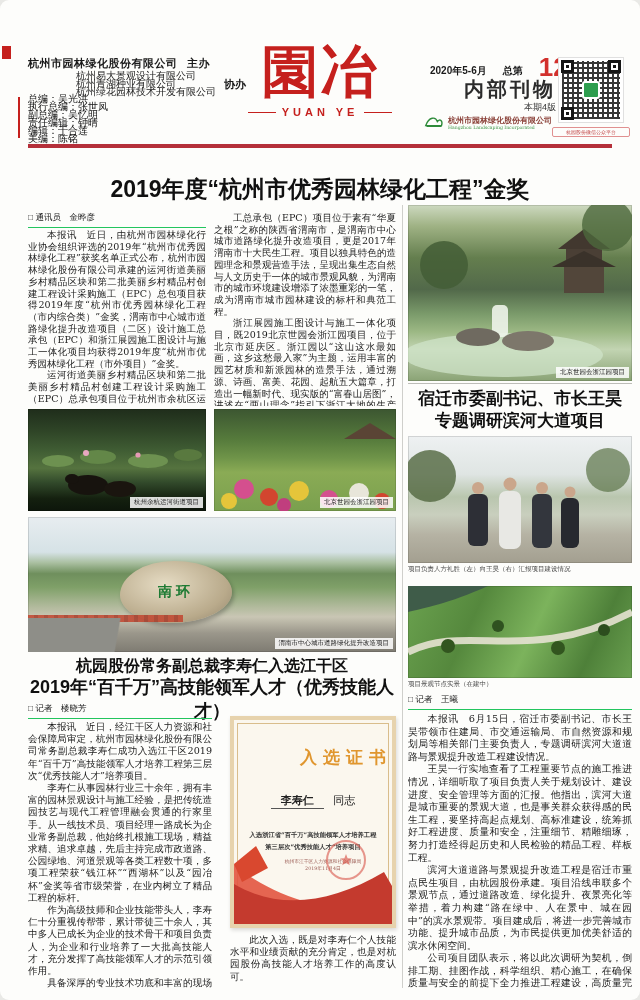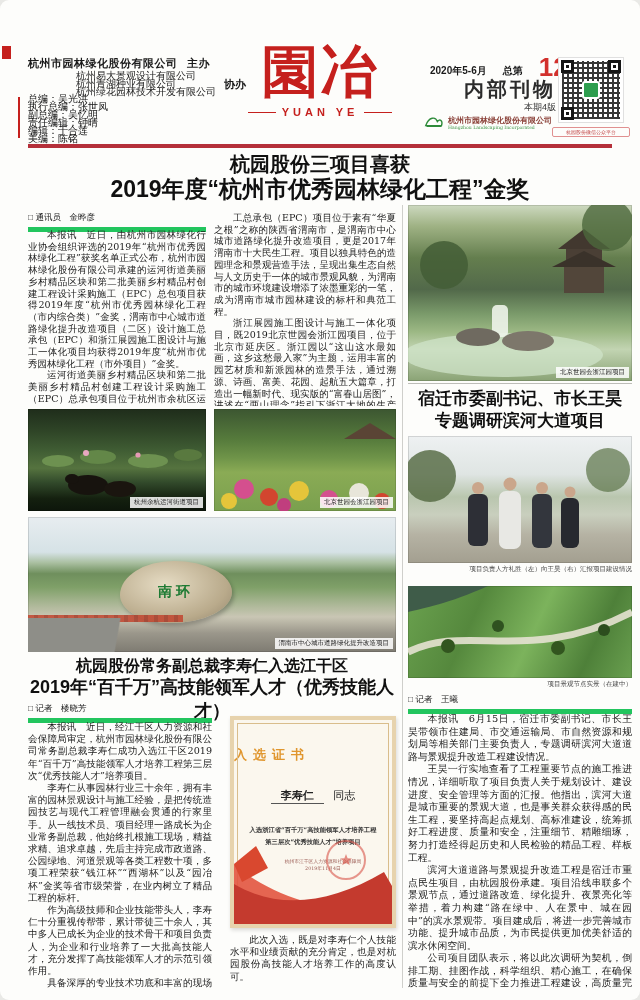--- a/index.html
+++ b/index.html
@@ -39,21 +39,21 @@
   .qm.tl{left:2px;top:2px}.qm.tr{right:2px;top:2px}.qm.bl{left:2px;bottom:2px}
   .qc{position:absolute;left:50%;top:50%;transform:translate(-50%,-50%);width:14px;height:14px;
       background:#2e9e4f;border:2px solid #fff;border-radius:3px;}
   .qr-label{left:552px;top:127px;width:78px;box-sizing:border-box;border:1px solid #e09090;border-radius:2px;
       color:#c04040;font-size:5px;line-height:8px;text-align:center;}
   .red-rule{left:28px;top:144px;width:584px;height:4px;border-top:1.5px solid #b5303a;border-bottom:3px solid #b5303a;box-sizing:border-box;}
 
   
   .h1a{left:28px;top:153px;width:584px;text-align:center;font-weight:bold;font-size:20px;line-height:23px;color:#101010;}
   .h1b{left:28px;top:176px;width:584px;text-align:center;font-weight:bold;font-size:23px;line-height:27px;color:#101010;}
-  .byline{font-size:8.5px;color:#222;border-bottom:5px solid #22c55e;padding-bottom:3px;}
+  .byline{font-size:8.5px;color:#222;border-bottom:1px solid #22c55e;padding-bottom:3px;}
   .byline1{left:28px;top:212px;width:178px;}
   .body-col{font-size:9.5px;line-height:11.7px;text-align:justify;overflow:hidden;}
   .body-col p{margin:0;text-indent:2em;}
   .a1c1{left:28px;top:229px;width:178px;height:177px;}
   .a1c2{left:214px;top:212px;width:182px;height:194px;}
   .vrule{left:402px;top:205px;width:1px;height:783px;background:#cfcfcb;}
 
   
   .photo{position:absolute;overflow:hidden;box-shadow:0 0 0 1px rgba(0,0,0,.12) inset;}
   .pcap{position:absolute;right:3px;bottom:3px;background:rgba(255,255,255,.85);font-size:6.5px;
@@ -72,42 +72,42 @@
     box-shadow:2px 3px 4px rgba(0,0,0,.25);}
   .stone span{color:#1e7a33;font-weight:bold;font-size:14px;letter-spacing:4px;}
   .flower-strip{position:absolute;left:0;top:98px;width:42%;height:7px;opacity:.85;
     background:repeating-linear-gradient(90deg,#c2452f 0 6px,#a73c2a 6px 10px);}
   .road-wedge{position:absolute;left:0;bottom:0;width:40%;height:34px;
     background:linear-gradient(100deg,#8e8e88 60%,transparent 61%);}
   .photoC{left:408px;top:436px;width:224px;height:127px;
     background:linear-gradient(180deg,#eef1f2 0%,#dfe5e3 30%,#b9c6ae 48%,#c9cfbe 62%,#b5b2a3 78%,#a39f90 100%);}
   .photoD{left:408px;top:586px;width:224px;height:92px;
     background:linear-gradient(115deg,#6ba24f 0%,#55883d 30%,#7cb35c 55%,#4e8039 80%,#6aa050 100%);}
-  .figcap{text-align:right;font-size:6.5px;color:#444;}
+  .figcap{text-align:left;font-size:6.5px;color:#444;}
   .capC{left:408px;top:565px;width:224px;}
   .capD{left:408px;top:680px;width:224px;}
 
   
   .hr3{left:408px;top:383px;width:224px;height:1px;background:#bdbdb8;}
   .h3{left:408px;top:388px;width:224px;text-align:center;font-weight:bold;font-size:17px;line-height:22px;color:#101010;}
   .byline3{left:408px;top:694px;width:224px;}
   .a3body{left:408px;top:713px;width:224px;height:275px;font-size:9.8px;line-height:12.6px;}
 
   
   .h2a{left:28px;top:656px;width:368px;text-align:center;font-weight:bold;font-size:16px;line-height:19px;color:#101010;}
   .h2b{left:28px;top:675px;width:368px;text-align:center;font-weight:bold;font-size:18px;line-height:24px;color:#101010;}
   .byline2{left:28px;top:703px;width:184px;}
   .a2c1{left:28px;top:721px;width:184px;height:267px;font-size:9.6px;line-height:12.2px;}
   .a2c2{left:230px;top:934px;width:166px;height:54px;font-size:9.6px;line-height:12.2px;}
 
   
   .cert{left:230px;top:716px;width:166px;height:212px;box-sizing:border-box;background:#fbf7ee;
     border:4px solid #e7d3ad;outline:1px solid #d9bd8c;outline-offset:-8px;overflow:hidden;
     box-shadow:1px 2px 4px rgba(0,0,0,.15);}
-  .cert-title{margin-top:26px;text-align:left;font-weight:bold;font-size:13px;letter-spacing:6px;color:#e0962e;}
+  .cert-title{margin-top:26px;text-align:right;font-weight:bold;font-size:17px;letter-spacing:6px;color:#e0962e;}
   .cert-name-row{margin-top:24px;text-align:center;font-size:11px;color:#222;}
   .cert-name{font-weight:bold;border-bottom:1px solid #555;padding:0 10px 1px;}
   .cert-hon{margin-left:6px;}
   .cert-line{margin-top:3px;text-align:center;font-size:6.3px;line-height:9px;color:#333;font-weight:bold;}
   .cert-line.first{margin-top:22px;}
   .cert-issuer{position:absolute;right:14px;bottom:52px;width:110px;text-align:center;font-size:4.8px;line-height:7px;color:#9a5a52;}
   .seal{position:absolute;right:26px;bottom:44px;width:36px;height:36px;border:2px solid rgba(214,70,58,.55);
     border-radius:50%;display:flex;align-items:center;justify-content:center;}
 </style>
 </head>
@@ -176,21 +176,20 @@
     <div class="qr-mesh"></div>
     <div class="qm tl"></div>
     <div class="qm tr"></div>
     <div class="qm bl"></div>
     <div class="qc"></div>
   </div>
   <div class="abs qr-label sans">杭园股份微信公众平台</div>
 
   <div class="abs red-rule"></div>
 
-  <div class="abs h1a sans">杭园股份三项目喜获</div>
   <div class="abs h1b sans">2019年度“杭州市优秀园林绿化工程”金奖</div>
   <div class="abs byline byline1 sans">□ 通讯员　金晔彦</div>
 
   <div class="abs body-col a1c1">
     <p>本报讯　近日，由杭州市园林绿化行业协会组织评选的2019年“杭州市优秀园林绿化工程”获奖名单正式公布，杭州市园林绿化股份有限公司承建的运河街道美丽乡村精品区块和第二批美丽乡村精品村创建工程设计采购施工（EPC）总包项目获得2019年度“杭州市优秀园林绿化工程（市内综合类）”金奖，渭南市中心城市道路绿化提升改造项目（二区）设计施工总承包（EPC）和浙江展园施工图设计与施工一体化项目均获得2019年度“杭州市优秀园林绿化工程（市外项目）”金奖。</p>
     <p>运河街道美丽乡村精品区块和第二批美丽乡村精品村创建工程设计采购施工（EPC）总承包项目位于杭州市余杭区运河沿线。工程将丰富的植物元素与当地的乡村文化有机融合，因地制宜、创新思路，对原有景观空间进行提升和重塑，以青砖为主的低矮围墙，充分体现出当地的乡村文化特色，“映日荷花别样红”的荷塘景色，打造出运河环境人与自然和谐相融的景象，粉墙黛瓦的建筑立面再现运河古韵风貌……一草一木皆有风韵，一路一石特色分明，一幅美丽乡村的画卷在运河沿岸缓缓展现。</p>
 
   </div>
   <div class="abs body-col a1c2">
     <p>工总承包（EPC）项目位于素有“华夏之根”之称的陕西省渭南市，是渭南市中心城市道路绿化提升改造项目，更是2017年渭南市十大民生工程。项目以独具特色的造园理念和景观营造手法，呈现出集生态自然与人文历史于一体的城市景观风貌，为渭南市的城市环境建设增添了浓墨重彩的一笔，成为渭南市城市园林建设的标杆和典范工程。</p>

